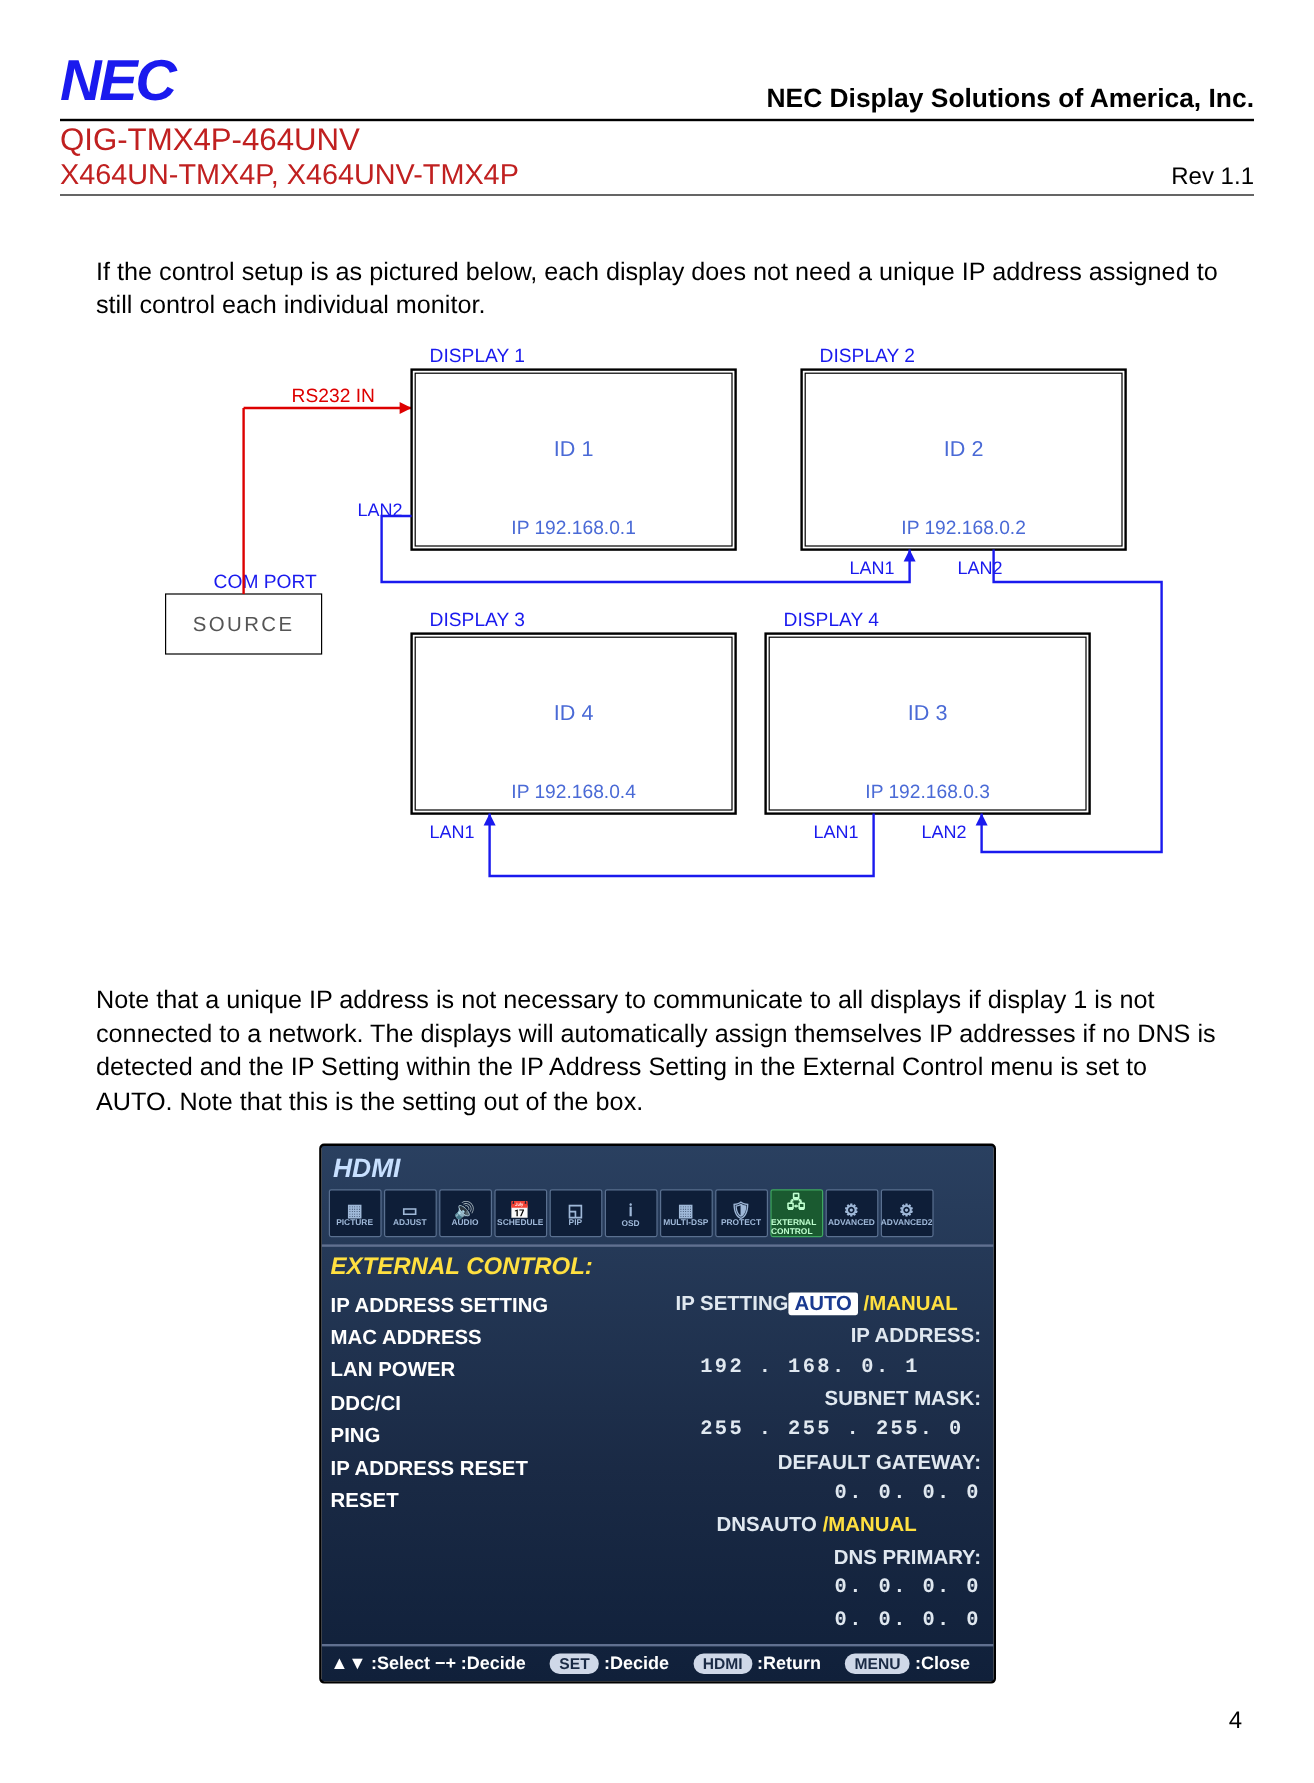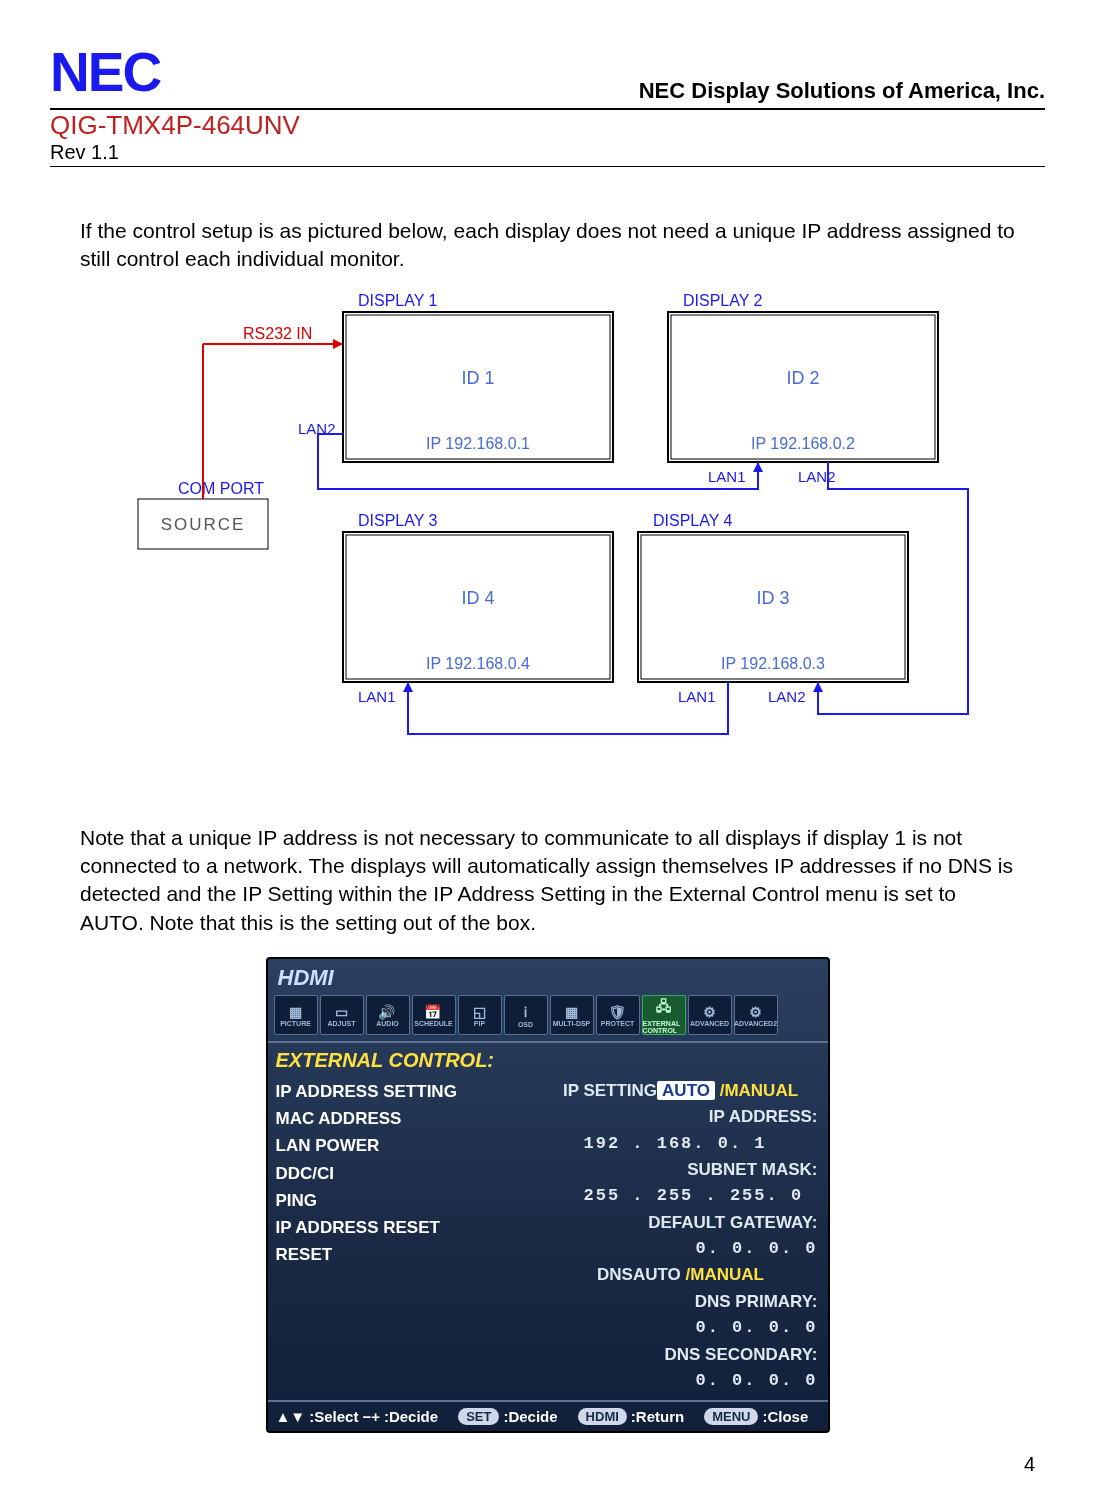--- a/index.html
+++ b/index.html
@@ -13,22 +13,23 @@
   }
   .header-row {
     display: flex;
     justify-content: space-between;
     align-items: flex-end;
     border-bottom: 2px solid #000;
     padding-bottom: 4px;
   }
   .nec-logo {
     font-family: Arial, sans-serif;
-    font-size: 55px;
+    font-size: 48px;
     font-weight: 900;
+    font-style: italic;
     color: #1a1aee;
     letter-spacing: -2px;
   }
   .company-name {
     font-size: 22px;
     font-weight: bold;
     text-align: left;
   }
   .doc-title {
     color: #c02020;
@@ -147,20 +148,21 @@
 </style>
 </head>
 <body>
 
 <div class="header-row">
   <div class="nec-logo">NEC</div>
   <div class="company-name">NEC Display Solutions of America, Inc.</div>
 </div>
 <div class="doc-title">QIG-TMX4P-464UNV</div>
 <div class="doc-subtitle-row">
+  <div class="doc-subtitle">X464UN-TMX4P, X464UNV-TMX4P</div>
   <div class="rev">Rev 1.1</div>
 </div>
 
 <div class="body-text">If the control setup is as pictured below, each display does not need a unique IP address assigned to still control each individual monitor.</div>
 
 <svg class="diagram" width="900" height="480" viewBox="0 0 900 480">
 
   <text x="80" y="200" fill="#1a1aee" font-size="16">COM PORT</text>
   <rect x="40" y="205" width="130" height="50" fill="#fff" stroke="#000"></rect>
   <text x="105" y="236" text-anchor="middle" fill="#555" font-size="17" letter-spacing="2">SOURCE</text>
@@ -288,21 +290,20 @@
       <div class="indent" style="text-align:right">0.    0.    0.    0</div>
       <div class="row-flex">
         <span>DNS</span>
         <span>
           <span>AUTO</span>
           <span class="manual"> /<span>MANUAL</span></span>
         </span>
       </div>
       <div style="text-align:right">DNS PRIMARY:</div>
       <div class="indent" style="text-align:right">0.    0.    0.    0</div>
-      <div style="text-align:right">DNS SECONDARY:</div>
       <div class="indent" style="text-align:right">0.    0.    0.    0</div>
     </div>
   </div>
   <div class="osd-foot">
     <span>▲▼</span>
       <span>:Select</span>
     <span>−+</span>
       <span>:Decide</span>
     <span class="pill">SET</span>
       <span>:Decide</span>

